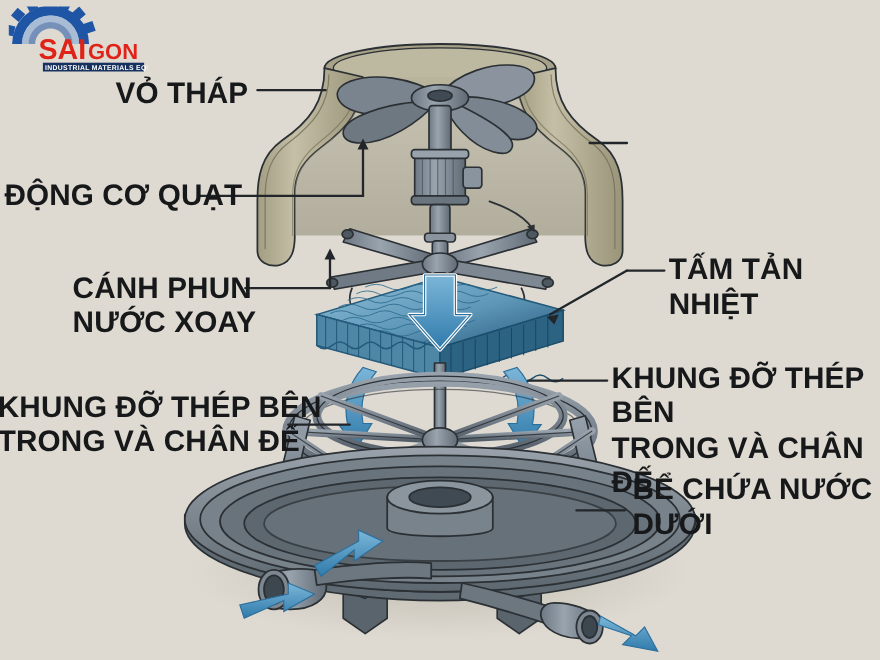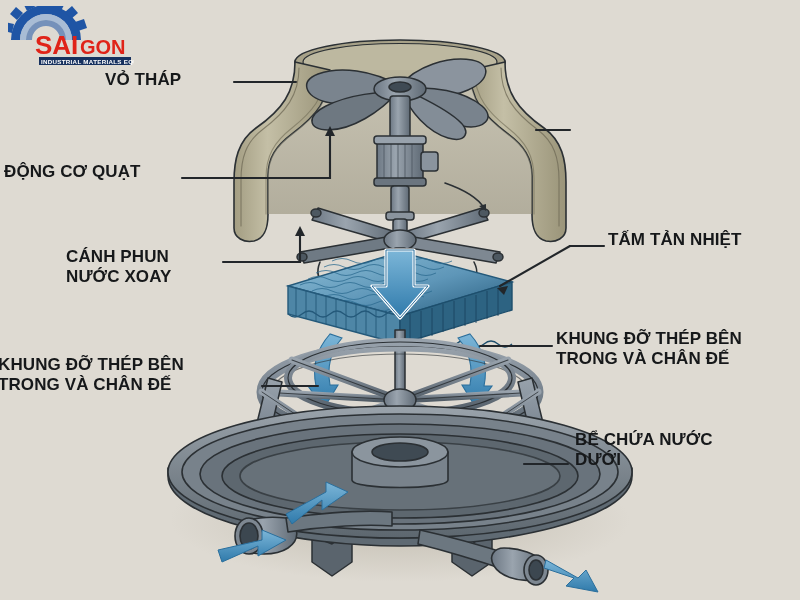--- a/index.html
+++ b/index.html
@@ -15,21 +15,21 @@
 
   
   .logo{position:absolute;left:8px;top:6px;width:126px;height:62px;}
   .logo svg{display:block;}
 
   
   .label{
     position:absolute;
     color:#16181a;
     font-weight:700;
-    font-size:17px;
+    font-size:27px;
     letter-spacing:.1px;
     line-height:1.16;
     white-space:pre-line;
     text-transform:uppercase;
   }
   .label.l{text-align:left;}
   .label.c{text-align:center;}
 
   #lbl-shell   {left:105px; top:70px;  }
   #lbl-motor   {left:4px;   top:162px; }

